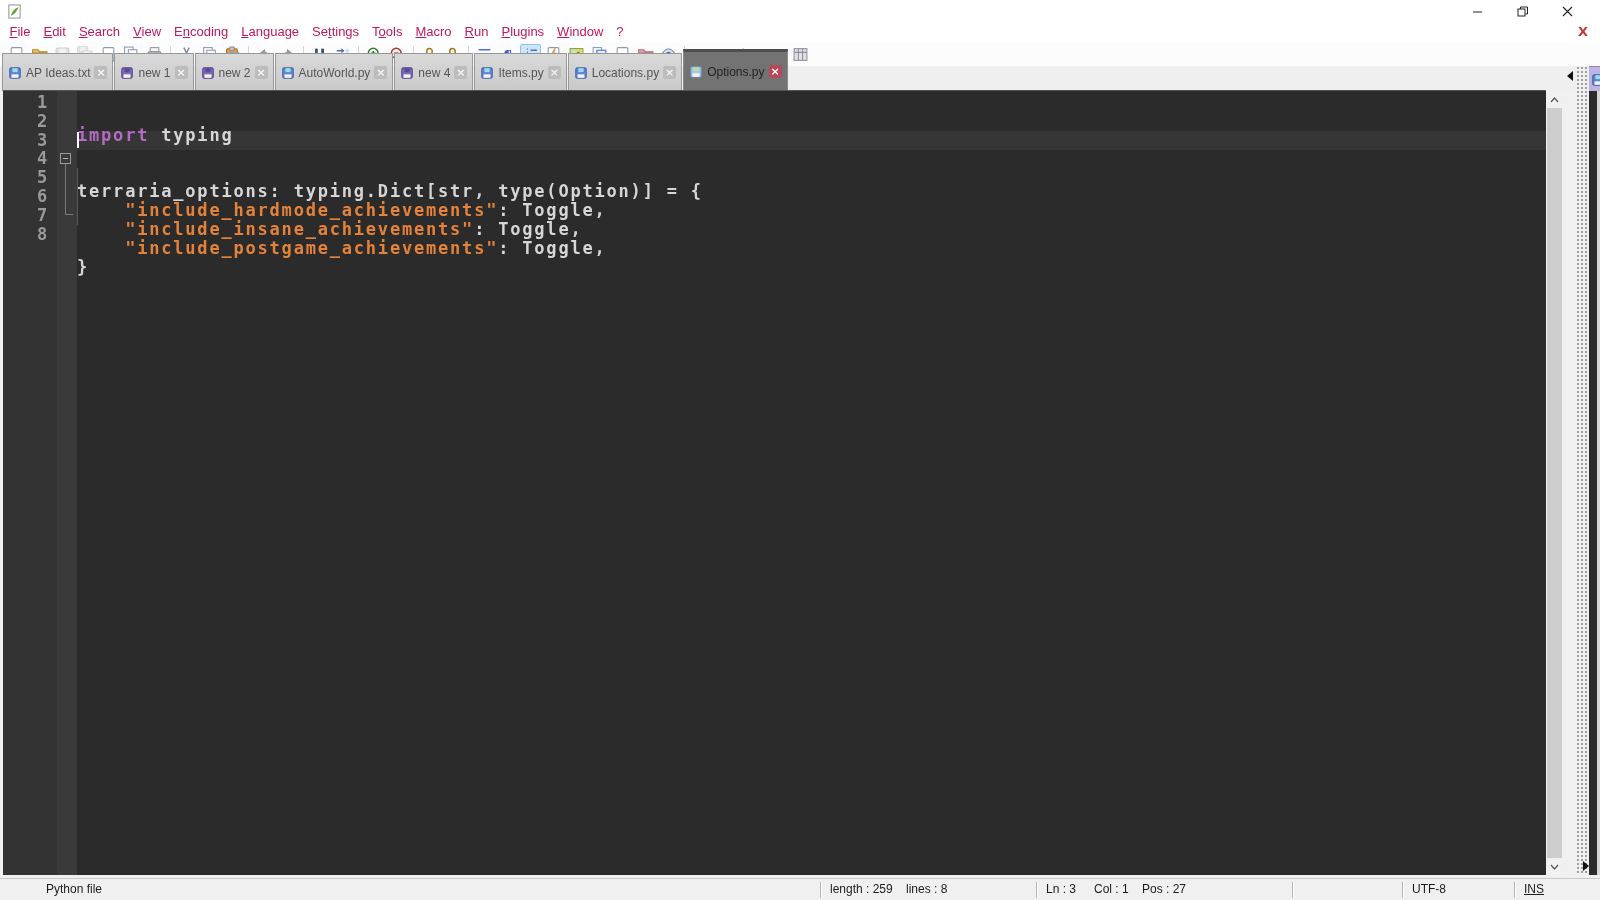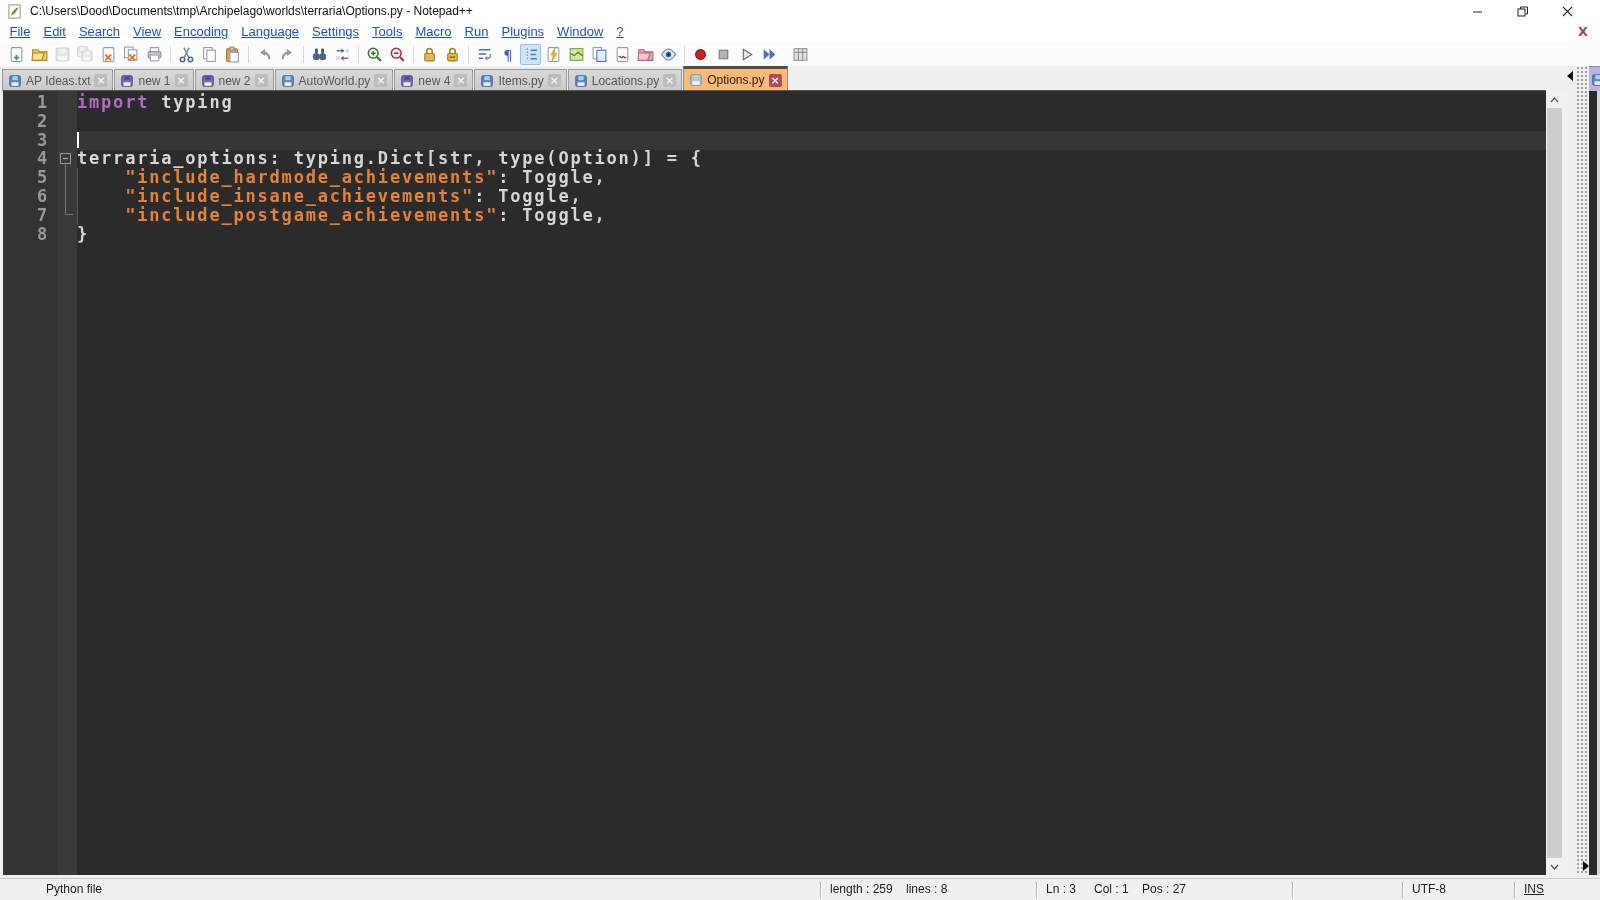--- a/index.html
+++ b/index.html
@@ -9,49 +9,49 @@
     font-family:"Liberation Sans", sans-serif; outline:1px solid #8a8a8a; overflow:hidden;
   }
   
   .titlebar { position:absolute; left:0; top:0; width:1600px; height:22px; background:#fff; display:flex; align-items:center; }
   .titlebar .app-ico { width:15px; height:15px; margin:0 8px 0 7px; }
   .title-text { font-size:12px; color:#111; }
   .win-btns { position:absolute; right:10px; top:0; height:22px; display:flex; }
   .win-btn { width:45px; height:22px; display:flex; align-items:center; justify-content:center; color:#222; }
   
   .menubar { position:absolute; left:0; top:22px; width:1600px; height:20px; background:#fff; display:flex; align-items:center; padding-left:3px; }
-  .menu-item { padding:0 6.5px; font-size:13px; color:#1d4ed8; height:20px; line-height:20px;text-decoration:underline; }
+  .menu-item { padding:0 6.5px; font-size:13px; color:#be185d; height:20px; line-height:20px; }
   .menu-item u { text-decoration:underline; }
   .doc-close-x { position:absolute; right:8px; top:0; width:18px; height:20px; line-height:20px; text-align:center;
     color:#c03a3a; font-weight:bold; font-size:13px; font-family:"DejaVu Sans", sans-serif; }
   
   .toolbar { position:absolute; left:0; top:42px; width:1600px; height:24px; background:#fcfcfc; display:flex; align-items:center; padding-left:5px; }
   .tbtn { width:21px; height:21px; margin:0 1px; display:flex; align-items:center; justify-content:center; border:1px solid transparent; border-radius:2px; }
   .tbtn svg { width:17px; height:17px; }
   .tbtn.disabled { opacity:.45; filter:grayscale(1); }
   .tbtn.active { background:#cde6f7; border-color:#90c4ea; }
   .tsep { width:1px; height:17px; background:#d5d5d5; margin:0 4px; }
   .tgap { width:8px; }
   
   .tabbar { position:absolute; left:0; top:66px; width:1600px; height:25px; background:#efefef; display:flex; align-items:flex-end; padding-left:2px; }
-  .tab { height:22px; display:flex; align-items:center; gap:4px; padding:0 5px 0 5px; background:linear-gradient(#d9d9d9,#c9c9c9);
+  .tab { height:38px; display:flex; align-items:center; gap:4px; padding:0 5px 0 5px; background:linear-gradient(#d9d9d9,#c9c9c9);
     border:1px solid #989898; border-bottom:none; margin-right:1px; font-size:12px; color:#555; }
-  .tab.active { height:25px; background:#fdba74; border-color:#8a8a8a; border-top:3px solid #4d4d4d; color:#222; }
+  .tab.active { height:42px; background:#737373; border-color:#8a8a8a; border-top:3px solid #4d4d4d; color:#222; }
   .tab-icon { width:14px; height:14px; display:inline-block; }
   .tab-icon svg { width:14px; height:14px; }
   .tab-close { width:13px; height:13px; border-radius:2px; background:#bcbcbc; color:#f5f5f5; font-size:11px; line-height:13px;
     text-align:center; font-weight:bold; font-family:"DejaVu Sans", sans-serif; }
   .tab.active .tab-close { background:var(--close-red); color:#fff; }
   
   .editor { position:absolute; left:3px; top:90px; width:1543px; height:785px; background:var(--editor-bg); border-top:1px solid #555; overflow:hidden; }
   .gutter { position:absolute; left:0; top:0; width:54px; height:100%; background:var(--gutter-bg); }
   .foldmargin { position:absolute; left:54px; top:0; width:20px; height:100%; background:var(--foldmargin-bg); }
   .code-font { font-family:"DejaVu Sans Mono", monospace; font-size:17px; font-weight:bold; letter-spacing:1.8px; white-space:pre; }
   .ln-num { position:absolute; width:46px; text-align:right; color:var(--line-number); height:19px; line-height:19px; }
-  .code-row { position:absolute; left:74px; height:19px; line-height:19px; color:var(--default-text); }
+  .code-row { position:absolute; left:74px; height:19px; line-height:19px; color:var(--default-text);margin-top:33px; }
   .tok-kw { color:var(--kw); } .tok-str { color:var(--str); } .tok-df { color:var(--default-text); }
   .cur-line { position:absolute; left:74px; right:0; height:19px; background:var(--current-line); }
   .caret { position:absolute; width:2px; height:16px; background:#fff; }
   .fold-box { position:absolute; left:57px; width:11px; height:11px; border:1px solid #9a9a9a; }
   .fold-box::after { content:""; position:absolute; left:2px; top:4px; width:5px; height:1px; background:#b5b5b5; }
   .fold-line { position:absolute; border-left:1px solid #787878; border-bottom:1px solid #787878; }
   .indent-guide { position:absolute; border-left:1px solid #585858; }
   
   .vscroll { position:absolute; left:1546px; top:91px; width:17px; height:784px; background:#f1f1f1; }
   .vs-arrow { position:absolute; left:0; width:17px; height:17px; display:flex; align-items:center; justify-content:center; }
@@ -74,21 +74,20 @@
 
 <div id="app" style="--kw: #b36bc4; --str: #e5823a; --default-text: #d6d6d6; --line-number: #9a9a9a; --editor-bg: #2b2b2b; --gutter-bg: #333333; --foldmargin-bg: #3a3a3a; --current-line: #363636; --close-red: #b5495b; --statusbar-bg: #f0f0f0;">
 
   <div class="titlebar">
     <span class="app-ico">
       <svg viewBox="0 0 16 16">
           <rect x="2" y="1" width="12" height="14" fill="#fff" stroke="#8a8a8a"></rect>
           <path d="M4 12.5c2-5.5 4.5-8 8.5-9c-2.5 4.5-4.5 8-8.5 9z" fill="#60a52e"></path>
         </svg>
     </span>
-    <span class="title-text">C:\Users\Dood\Documents\tmp\Archipelago\worlds\terraria\Options.py - Notepad++</span>
     <div class="win-btns">
       <div class="win-btn">
         <svg width="11" height="11" viewBox="0 0 11 11">
             <path d="M1 6h9" stroke="#222" stroke-width="1"></path>
           </svg>
       </div>
       <div class="win-btn">
         <svg width="11" height="11" viewBox="0 0 11 11">
             <rect x="1" y="3" width="7" height="7" fill="none" stroke="#222"></rect>
             <path d="M3.5 3V1h7v7h-2" fill="none" stroke="#222"></path>

